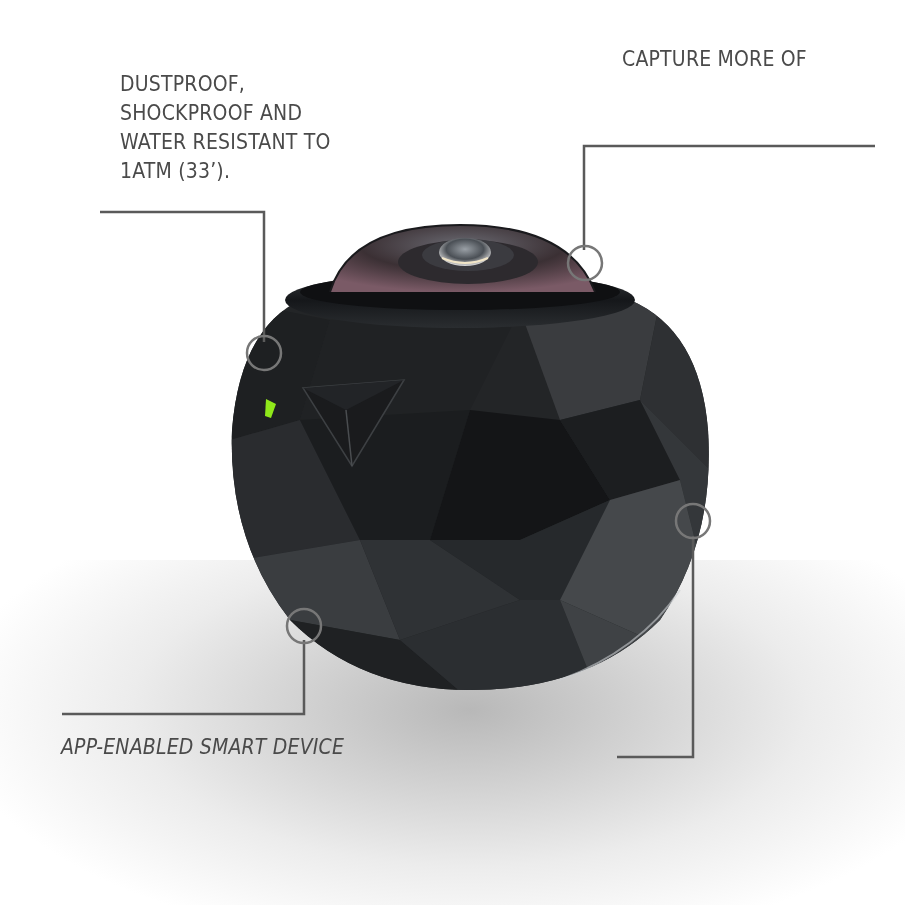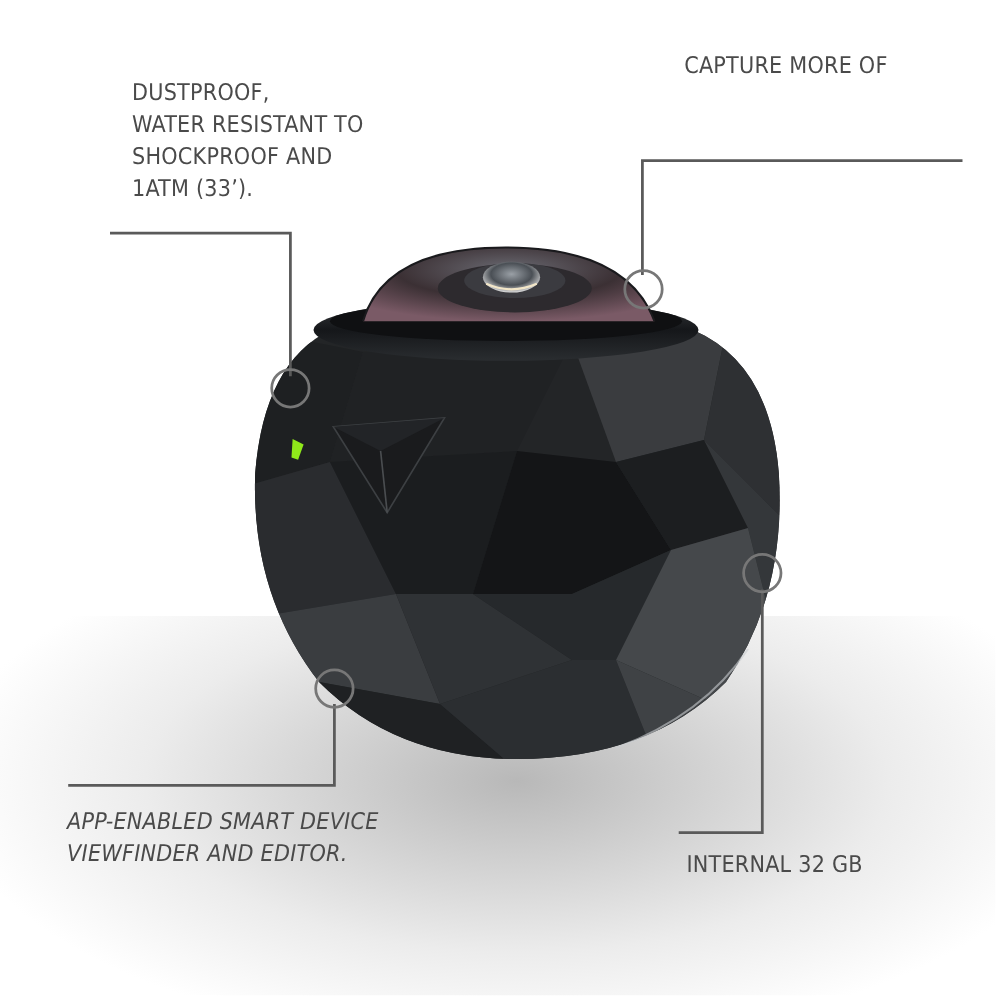--- a/index.html
+++ b/index.html
@@ -94,29 +94,27 @@
   <g fill="none" stroke="#777777" stroke-width="2.5">
     <circle cx="264" cy="353" r="17"></circle>
     <circle cx="585" cy="263" r="17"></circle>
     <circle cx="304" cy="626" r="17"></circle>
     <circle cx="693" cy="521" r="17"></circle>
   </g>
 </svg>
 
 <div class="callout" style="left:100px;top:70px;margin-left:20px;">
   <div>DUSTPROOF,</div>
+  <div>SHOCKPROOF AND</div>
   <div>WATER RESISTANT TO</div>
-  <div>SHOCKPROOF AND</div>
   <div>1ATM (33’).</div>
 </div>
 
 <div class="callout" style="left:622px;top:45px;">
   <div>CAPTURE MORE OF</div>
 </div>
 
 <div class="callout" style="left:61px;top:733px;font-style:italic;">
   <div>APP-ENABLED SMART DEVICE</div>
-  <div>VIEWFINDER AND EDITOR.</div>
 </div>
 
 <div class="callout" style="left:624px;top:772px;">
-  <div>INTERNAL 32 GB</div>
 </div>
 
 </body></html>

